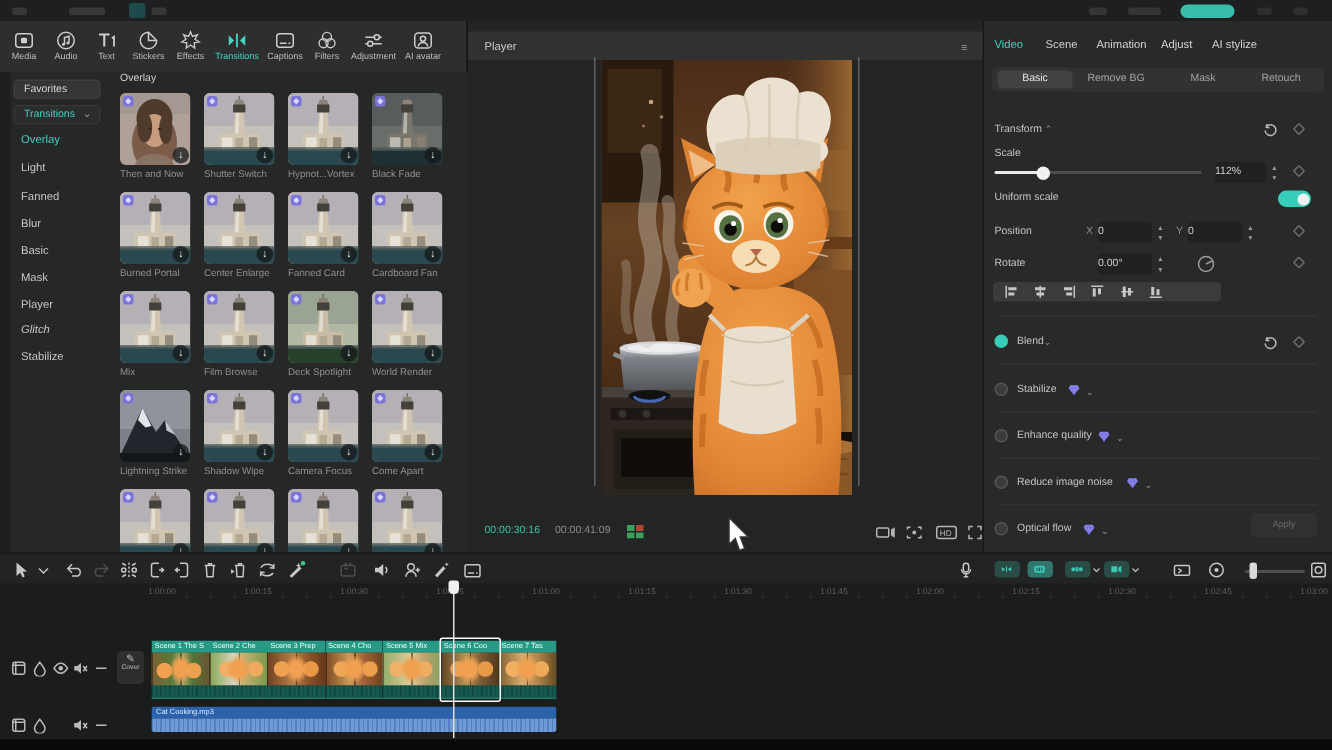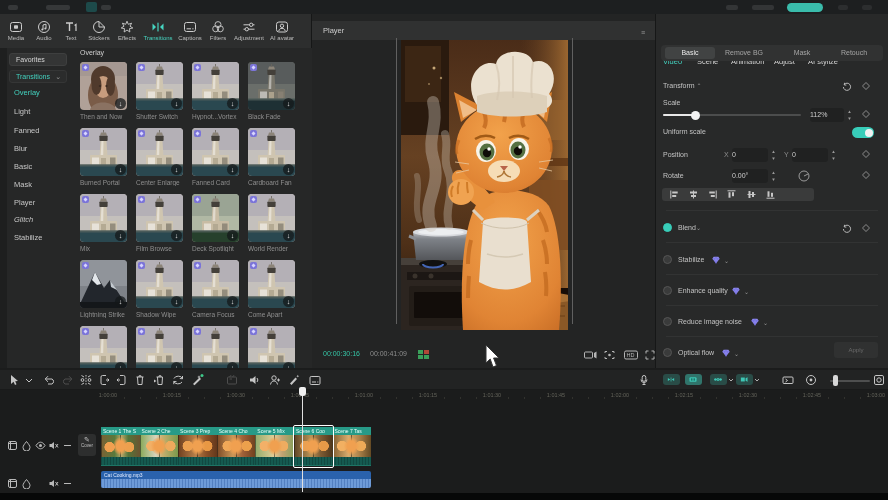--- a/index.html
+++ b/index.html
@@ -31,21 +31,21 @@
  #player { left:312px; top:14px; width:343px; height:354px; background:#232424; }
  #player-head { position:absolute; left:0; top:7px; width:343px; height:19px; background:#303131; }
  #player-head .t { position:absolute; left:11px; top:5px; font-size:7.5px; color:#cdcdcd; }
  #pmenu { position:absolute; right:10px; top:8px; color:#9a9a9a; font-size:7px; }
  #video { position:absolute; left:89px; top:26px; width:167px; height:290px; overflow:hidden; background:#4a2f1c; }
  .selline { position:absolute; top:24px; height:286px; width:1px; background:#606060; }
  #pstatus { position:absolute; left:0; top:330px; width:343px; height:24px; }
  #tc1 { position:absolute; left:11px; top:6px; font-size:7px; color:#35c4a5; }
  #tc2 { position:absolute; left:58px; top:6px; font-size:7px; color:#8d8d8d; }
  #rpanel { left:656px; top:14px; width:232px; height:354px; background:#282929; }
- .rtab { position:absolute; top:11px; font-size:7.5px; color:#d2d2d2;margin-top:32px; }
+ .rtab { position:absolute; top:11px; font-size:7.5px; color:#d2d2d2; }
  .rtab.on { color:#43d2bf; }
  #subtabs { position:absolute; left:5px; top:31px; width:222px; height:16px; background:#313232; border-radius:4px; }
  #subtab-basic { position:absolute; left:4px; top:2px; width:50px; height:12px; background:#414343; border-radius:3px; color:#e8e8e8; font-size:7px; text-align:center; line-height:12px; }
  .subtab { position:absolute; top:4px; font-size:7px; color:#a5a5a5; }
  .rlabel { position:absolute; font-size:7px; color:#c3c3c3; }
  .rsmall { position:absolute; font-size:7px; color:#8c8c8c; }
  .diamond { position:absolute; width:6px; height:6px; border:1px solid #6f6f6f; transform:rotate(45deg); border-radius:1px; }
  .resetic { position:absolute; width:10px; height:10px; }
  .numbox { position:absolute; height:14px; background:#202121; border-radius:3px; color:#cecece; font-size:7px; }
  .stepper { position:absolute; width:9px; height:14px; color:#9b9b9b; font-size:4.5px; line-height:7px; text-align:center; }

